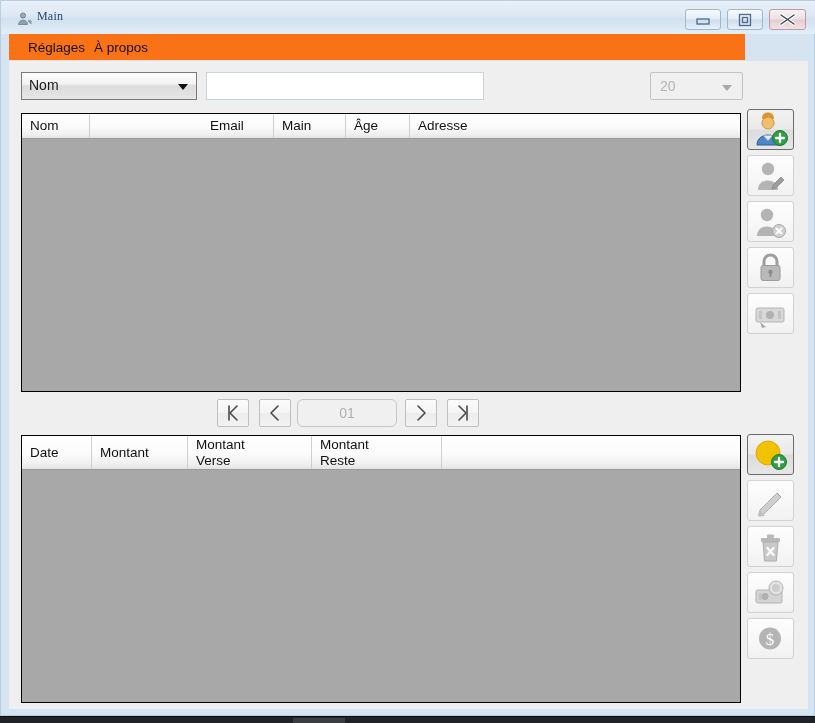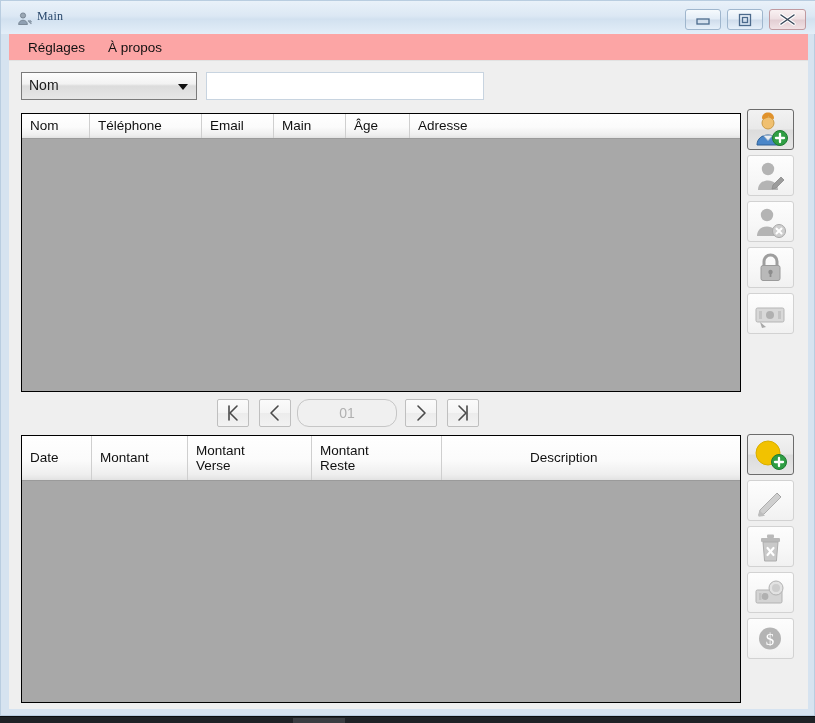--- a/index.html
+++ b/index.html
@@ -53,33 +53,33 @@
     left: 768px; width: 37px;
     border: 1px solid #c09aa0;
     background: linear-gradient(to bottom, #f9f1f2 0%, #eedfe2 48%, #e2cdd2 52%, #f0e2e5 100%);
   }
   .winbtn svg { position: absolute; left: 0; top: 0; }
 
   
   #menubar {
     position: absolute;
     left: 8px; top: 33px;
-    width: 799px; height: 27px;
-    background: #fca5a5;
+    width: 736px; height: 27px;
+    background: #f97316;
     border-bottom: 1px solid #e2e2e2;
     box-sizing: border-box;
   }
   .menu-item {
     position: absolute; top: 5px;
     font-size: 13.5px; color: #121212;
     padding: 1px 5px;
     white-space: nowrap;
   }
   #menu-0 { left: 14px; }
-  #menu-1 { left: 94px; }
+  #menu-1 { left: 80px; }
 
   
   #client {
     position: absolute;
     left: 8px; top: 60px;
     width: 799px; height: 648px;
     background: #efefef;
     box-sizing: border-box;
   }
 
@@ -144,21 +144,21 @@
   #grid-payments { left: 12px; top: 374px; width: 720px; height: 268px; }
 
   .grid-header {
     position: relative;
     width: 100%;
     background: linear-gradient(to bottom, #ffffff 0%, #fbfbfb 55%, #eeeeee 88%, #e2e2e2 100%);
     border-bottom: 1px solid #9a9a9a;
     box-sizing: border-box;
   }
   #grid-people .grid-header { height: 25px; }
-  #grid-payments .grid-header { height: 45px; }
+  #grid-payments .grid-header { height: 34px; }
 
   .hcell {
     position: absolute;
     top: 0; bottom: 0;
     box-sizing: border-box;
     border-right: 1px solid #cfcfcf;
     padding-left: 8px;
     display: flex;
     align-items: center;
     font-size: 13.5px;
@@ -180,21 +180,21 @@
     box-sizing: border-box;
   }
   #pg-first { left: 208px; }
   #pg-prev  { left: 250px; }
   #pg-next  { left: 396px; }
   #pg-last  { left: 438px; }
   #pg-field {
     position: absolute; left: 288px; top: 0;
     width: 100px; height: 28px;
     border: 1px solid #c6c6c6;
-    border-radius: 12px;
+    border-radius: 6px;
     background: #f0f0f0;
     box-sizing: border-box;
     text-align: center;
     line-height: 26px;
     font-size: 14px;
     color: #b0b0b0;
   }
   .pgbtn svg { position: absolute; left: 0; top: 0; }
 
   
@@ -277,25 +277,28 @@
     <div class="menu-item" id="menu-1">À propos</div>
   </div>
 
   <div id="client">
 
     <div id="search-combo">
       <span class="combo-label">Nom</span>
       <span class="combo-arrow"></span>
     </div>
     <input id="search-input" type="text" value="" style="">
+    <div id="count-combo">
+      <span class="combo-label">20</span>
+      <span class="combo-arrow"></span>
+    </div>
 
     <div class="grid" id="grid-people">
       <div class="grid-header">
         <div class="hcell" style="left:0;width:68px">Nom</div>
-        <div class="hcell" style="left:68px;width:112px">Téléphone</div>
         <div class="hcell" style="left:180px;width:72px">Email</div>
         <div class="hcell" style="left:252px;width:72px">Main</div>
         <div class="hcell" style="left:324px;width:64px">Âge</div>
         <div class="hcell last" style="left:388px;right:4px">Adresse</div>
       </div>
       <div class="grid-body" style="height:252px"></div>
     </div>
 
     <div id="pager">
       <div class="pgbtn" id="pg-first">
@@ -328,21 +331,20 @@
     </div>
 
     <div class="grid" id="grid-payments">
       <div class="grid-header">
         <div class="hcell" style="left:0;width:70px">Date</div>
         <div class="hcell" style="left:70px;width:96px">Montant</div>
         <div class="hcell" style="left:166px;width:124px">Montant
 Verse</div>
         <div class="hcell" style="left:290px;width:130px">Montant
 Reste</div>
-        <div class="hcell last" style="left:500px;right:0">Description</div>
       </div>
       <div class="grid-body" style="height:221px"></div>
     </div>
 
     <div id="tools-people">
       <div class="toolbtn active tb0">
         <svg width="45" height="39" viewBox="0 0 45 39">
           <circle cx="20" cy="13" r="6" fill="#f0c070" stroke="#c99a47" stroke-width="1"></circle>
           <path d="M14 8c0-3.5 3-5.5 6-5.5s6 2 6 5.5c0 1-.6 1.3-1.4 1-1.6-.6-3-1.6-4-2.6-1.2 1.4-3.4 2.4-5 2.6-.9.1-1.6-.2-1.6-1z" fill="#e0922c"></path>
           <path d="M9 35c0-6.2 4.9-10 11-10s11 3.8 11 10z" fill="#4a86c8" stroke="#2f6197" stroke-width="1"></path>

